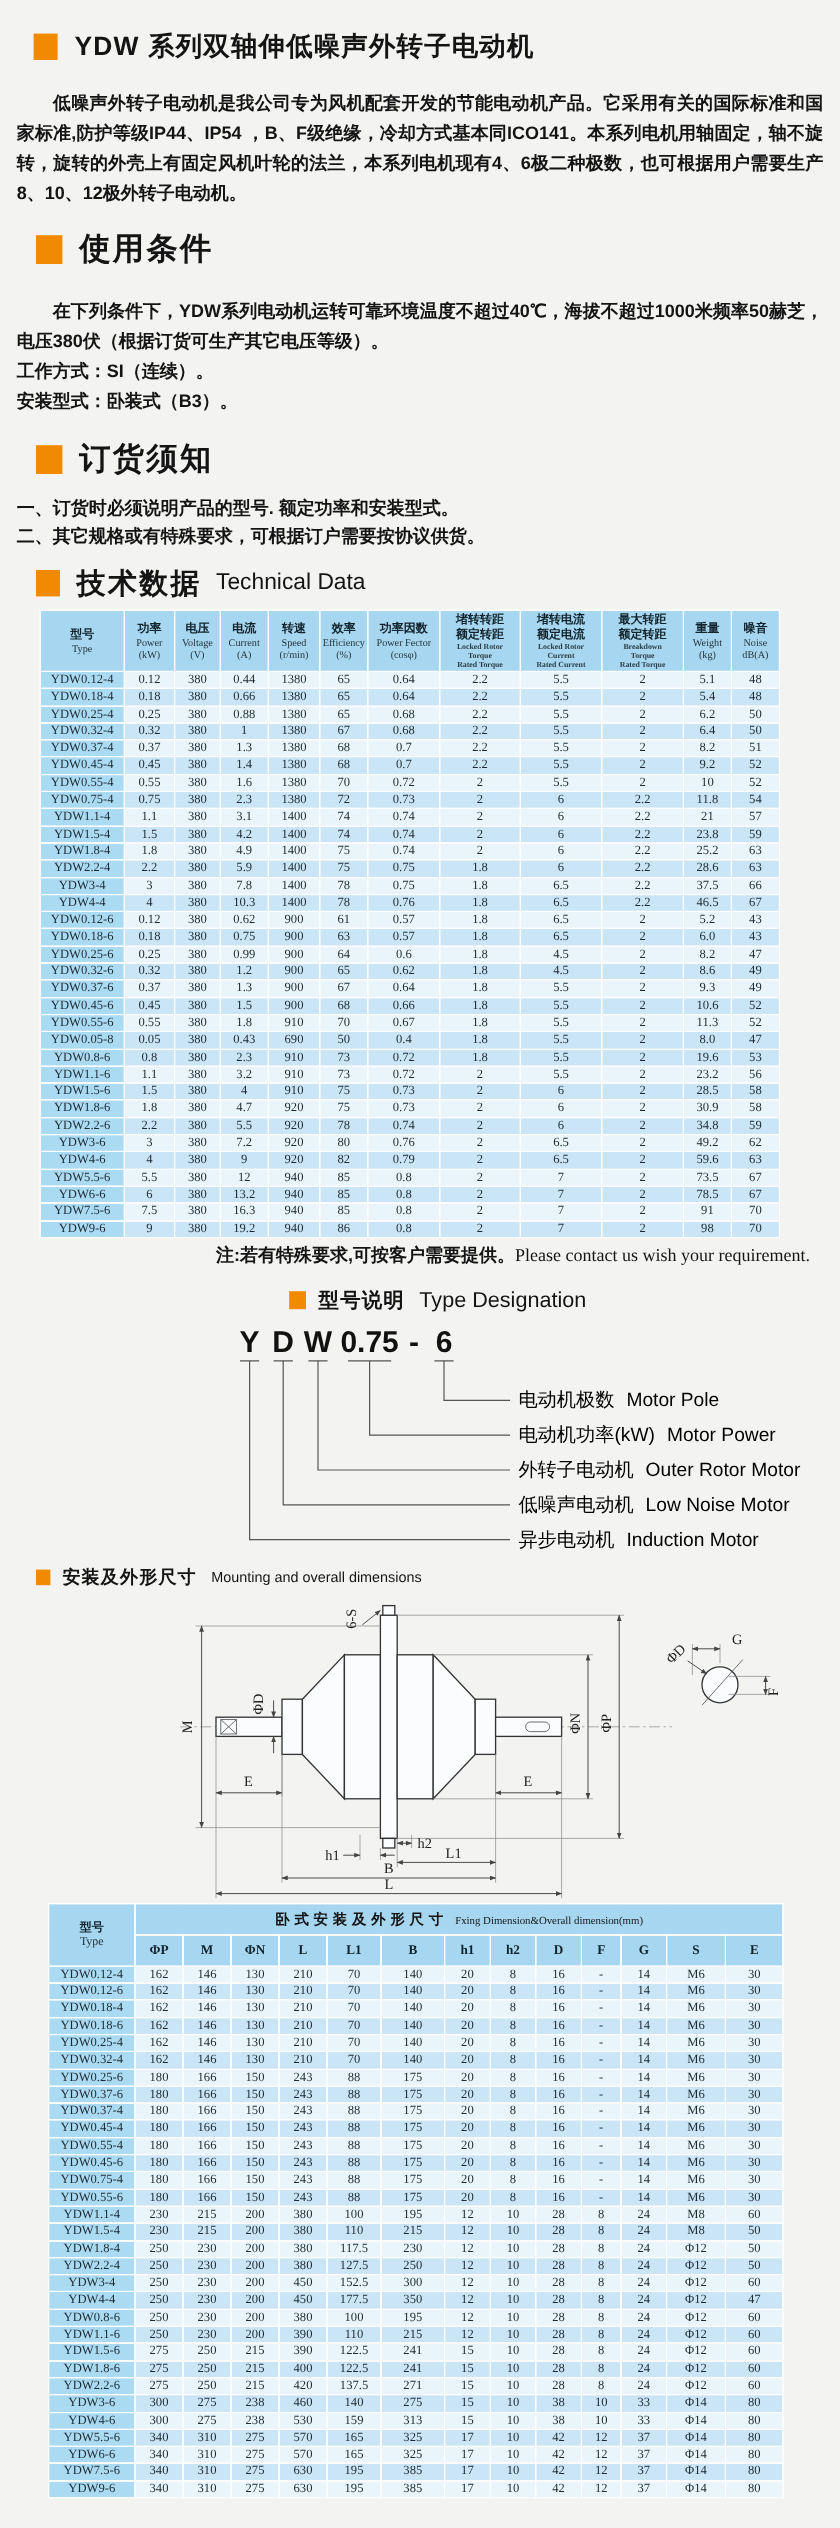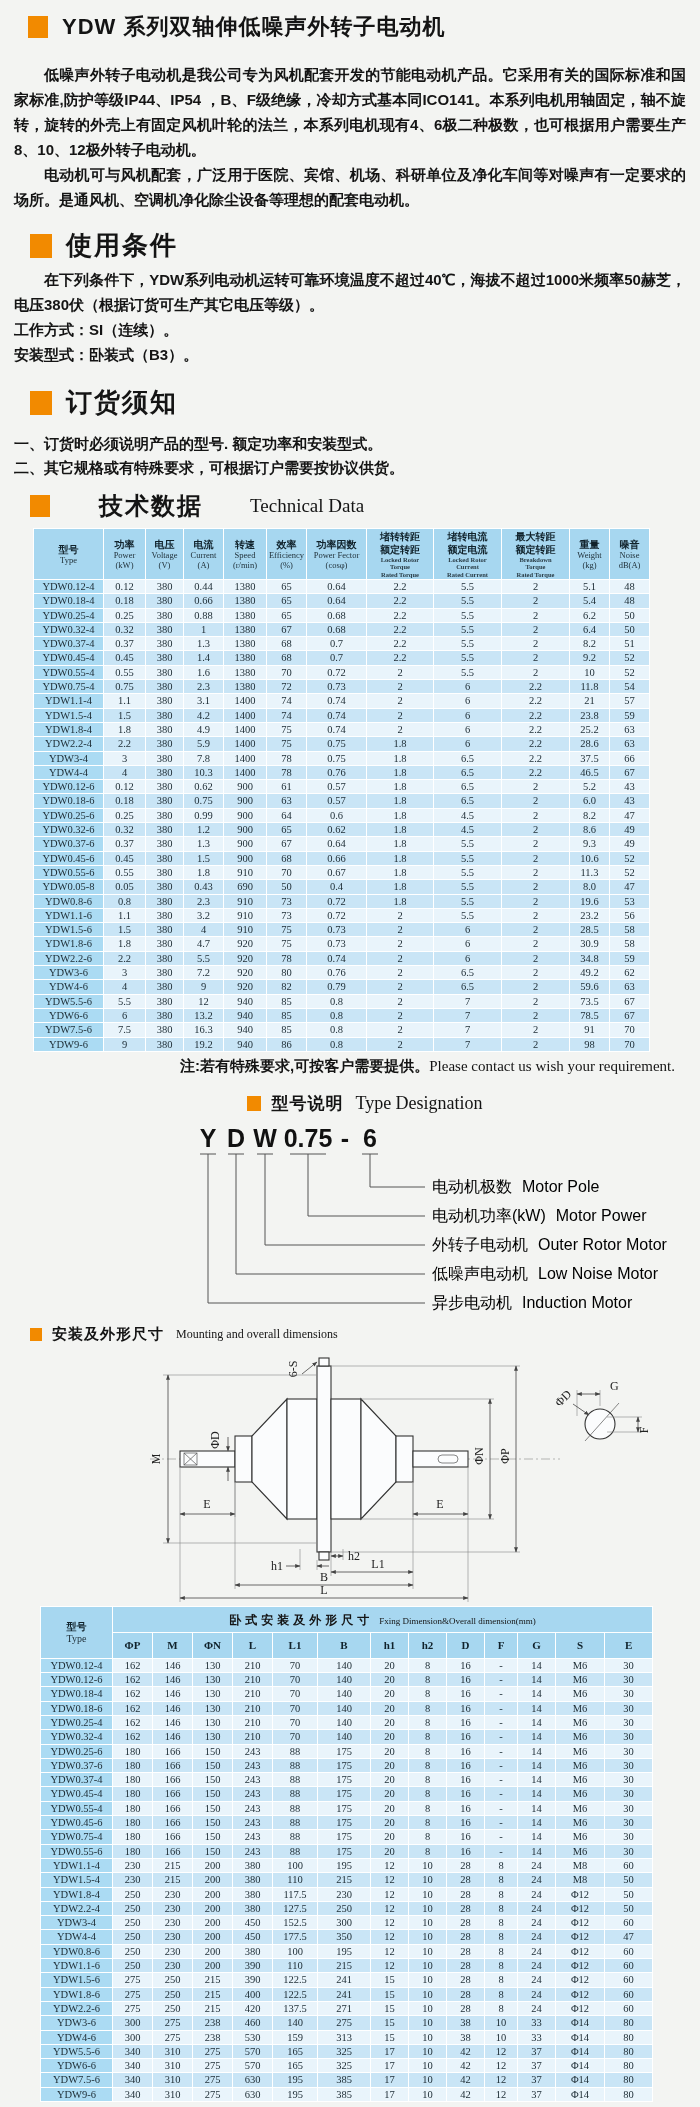--- a/index.html
+++ b/index.html
@@ -13,38 +13,38 @@
   
   .sec{display:flex;align-items:center;}
   .sq{background:#f28a00;flex:0 0 auto;}
   .sq-lg{width:22px;height:24px;margin-right:14px;}
   .sq-md{width:20px;height:22px;margin-right:14px;}
   .sq-sm{width:14px;height:15px;margin-right:10px;}
   .sq-xs{width:12px;height:13px;margin-right:10px;}
   .h-title{font-size:22px;font-weight:900;letter-spacing:1px;}
   .h-big{font-size:26px;font-weight:900;letter-spacing:2px;}
   .h-tech{font-size:24px;font-weight:900;letter-spacing:2px;}
-  .h-en{font-family:Liberation Serif, serif;font-weight:400;margin-left:12px;}
+  .h-en{font-family:Liberation Sans, sans-serif;font-weight:400;margin-left:12px;}
   .h-en-lg{font-size:19px;}
   .h-en-md{font-size:18px;}
   .h-en-sm{font-size:12px;}
   .h-md{font-size:17px;font-weight:900;letter-spacing:1px;}
   .h-sm{font-size:15px;font-weight:900;letter-spacing:1px;}
 
-  .title-row{padding-top:12px;margin-left:28px;}
+  .title-row{padding-top:24px;margin-left:28px;}
   .intro{margin:20px 14px 0 14px;font-size:15px;font-weight:600;line-height:25px;text-align:justify;}
   .intro p{margin:0;text-indent:2em;}
   .usage-head{margin:16px 0 0 30px;}
-  .body-text{margin:4px 14px 0 14px;font-size:15px;font-weight:600;line-height:25px;text-align:justify;}
+  .body-text{margin:22px 14px 0 14px;font-size:15px;font-weight:600;line-height:25px;text-align:justify;}
   .body-text p{margin:0;}
   .ind{text-indent:2em;}
   .order-head{margin:18px 16px 0 30px;}
   .order-lines{margin:12px 14px 0 14px;font-size:15px;font-weight:600;line-height:24px;}
   .order-lines p{margin:0;}
-  .tech-head{margin:10px 0 0 30px;gap:35px;}
+  .tech-head{margin:10px 0 0 30px;}
 
   
   table{border-collapse:collapse;table-layout:fixed;}
   .tbl th,.tbl td{border:1px solid #ffffff;text-align:center;overflow:hidden;padding:0;}
   .tbl th{background:#a7d7f0;vertical-align:middle;}
   .tbl td{font-family:"Liberation Serif",serif;font-size:10.5px;color:#1c2b33;height:13.3px;line-height:13.3px;white-space:nowrap;}
   tr.light td{background:#e9f4fb;}
   tr.dark td{background:#c9e5f6;}
   .tbl td.type-cell{background:#abdbf3;}
   .th-zh{font-size:10px;font-weight:700;line-height:1.3;white-space:pre-line;color:#10222b;}
@@ -78,21 +78,20 @@
 </head>
 <body>
 
 <div class="sec title-row">
   <span class="sq sq-md"></span>
   <span class="h-title">YDW 系列双轴伸低噪声外转子电动机</span>
 </div>
 
 <div class="intro">
   <p>低噪声外转子电动机是我公司专为风机配套开发的节能电动机产品。它采用有关的国际标准和国家标准,防护等级IP44、IP54 ，B、F级绝缘，冷却方式基本同ICO141。本系列电机用轴固定，轴不旋转，旋转的外壳上有固定风机叶轮的法兰，本系列电机现有4、6极二种极数，也可根据用户需要生产8、10、12极外转子电动机。</p>
-  <p>电动机可与风机配套，广泛用于医院、宾馆、机场、科研单位及净化车间等对噪声有一定要求的场所。是通风机、空调机净化除尘设备等理想的配套电动机。</p>
 </div>
 
 <div class="sec usage-head">
   <span class="sq sq-lg"></span>
   <span class="h-big">使用条件</span>
 </div>
 <div class="body-text">
   <p class="ind">在下列条件下，YDW系列电动机运转可靠环境温度不超过40℃，海拔不超过1000米频率50赫芝，电压380伏（根据订货可生产其它电压等级）。</p>
   <p>工作方式：SI（连续）。</p>
   <p>安装型式：卧装式（B3）。</p>

